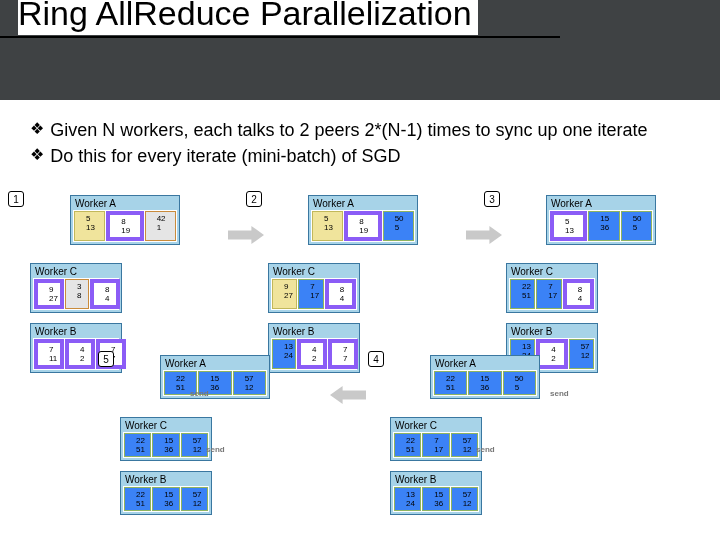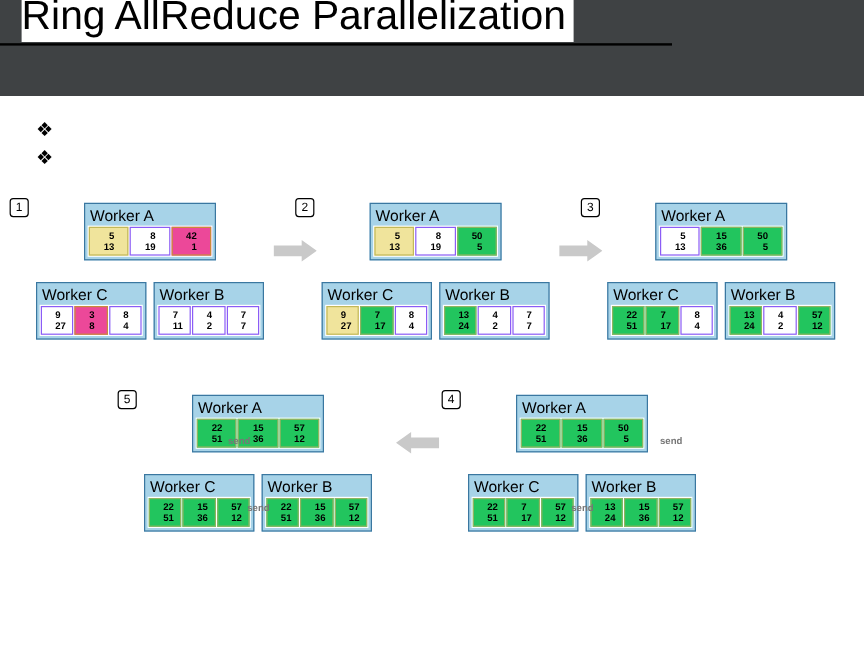--- a/index.html
+++ b/index.html
@@ -7,21 +7,21 @@
   body {
     width: 720px; height: 540px;
     font-family: Arial, Helvetica, sans-serif;
     background: #fff;
     color: #000;
     position: relative;
     overflow: hidden;
   }
   .title-band {
     background: #3f4244;
-    height: 80px;
+    height: 100px;
     width: 100%;
     position: relative;
   }
   .title-text {
     position: absolute;
     top: -8px; left: 18px;
     font-size: 34px;
     color: #000;
     background: #fff;
     padding: 2px 6px 2px 0;
@@ -61,42 +61,41 @@
     background:#fff;
   }
   .worker {
     border: 1px solid #3a77a0;
     background: #a7d3e8;
     padding: 2px;
     margin-bottom: 4px;
   }
   .worker-small { width: 92px; }
   .worker-label {
-    font-size: 13px;
+    font-size: 10px;
     padding: 0 2px 1px 2px;
   }
   .cells {
     display: flex;
     background: #fff;
     padding: 1px;
     gap: 1px;
   }
   .cell {
     flex: 1;
     font-size: 8px;
-    text-align: right;
+    text-align: left;
     padding: 2px 11px;
     min-width: 20px;
-    font-weight: bold;
   }
   .c-yellow { background: #f0e49c; border:1px solid #c2b85a; }
-  .c-green  { background: #22c55e; border:1px solid #8fb460; }
-  .c-orange { background: #ec4899; border:1px solid #c98b3b; }
-  .c-white  { background: #fff; border:1px solid #8b5cf6; }
-  .row2 { display: flex; gap: 6px; }
+  .c-green  { background: #3b82f6; border:1px solid #8fb460; }
+  .c-orange { background: #e5e5e5; border:1px solid #c98b3b; }
+  .c-white  { background: #fff; border:4px solid #8b5cf6; }
+  .row2 { display: flex; gap: 6px; flex-direction: column; }
   .arrow-r, .arrow-l {
     position: absolute;
     width: 36px; height: 20px;
   }
   .arrow-r svg, .arrow-l svg { width:100%; height:100%; }
   .send-label {
     position:absolute;
     font-size:8px;
     color:#777;
     font-weight:bold;
@@ -112,23 +111,25 @@
 
 <div class="title-band">
   <div class="page-num"></div>
   <div class="title-text">Ring AllReduce Parallelization</div>
   <div class="title-underline"></div>
 </div>
 
 <div class="bullets">
   <div class="bullet">
     <span class="mark">❖</span>
+    <span>Given N workers, each talks to 2 peers 2*(N-1) times to sync up one iterate</span>
   </div>
   <div class="bullet">
     <span class="mark">❖</span>
+    <span>Do this for every iterate (mini-batch) of SGD</span>
   </div>
 </div>
 
 <div class="diagram">
 
   <div class="stage" style="left:20px; top:10px;">
     <div class="step-badge">1</div>
     <div class="worker" style="width:110px;margin-left:40px;">
       <div class="worker-label">Worker A</div>
       <div class="cells">

